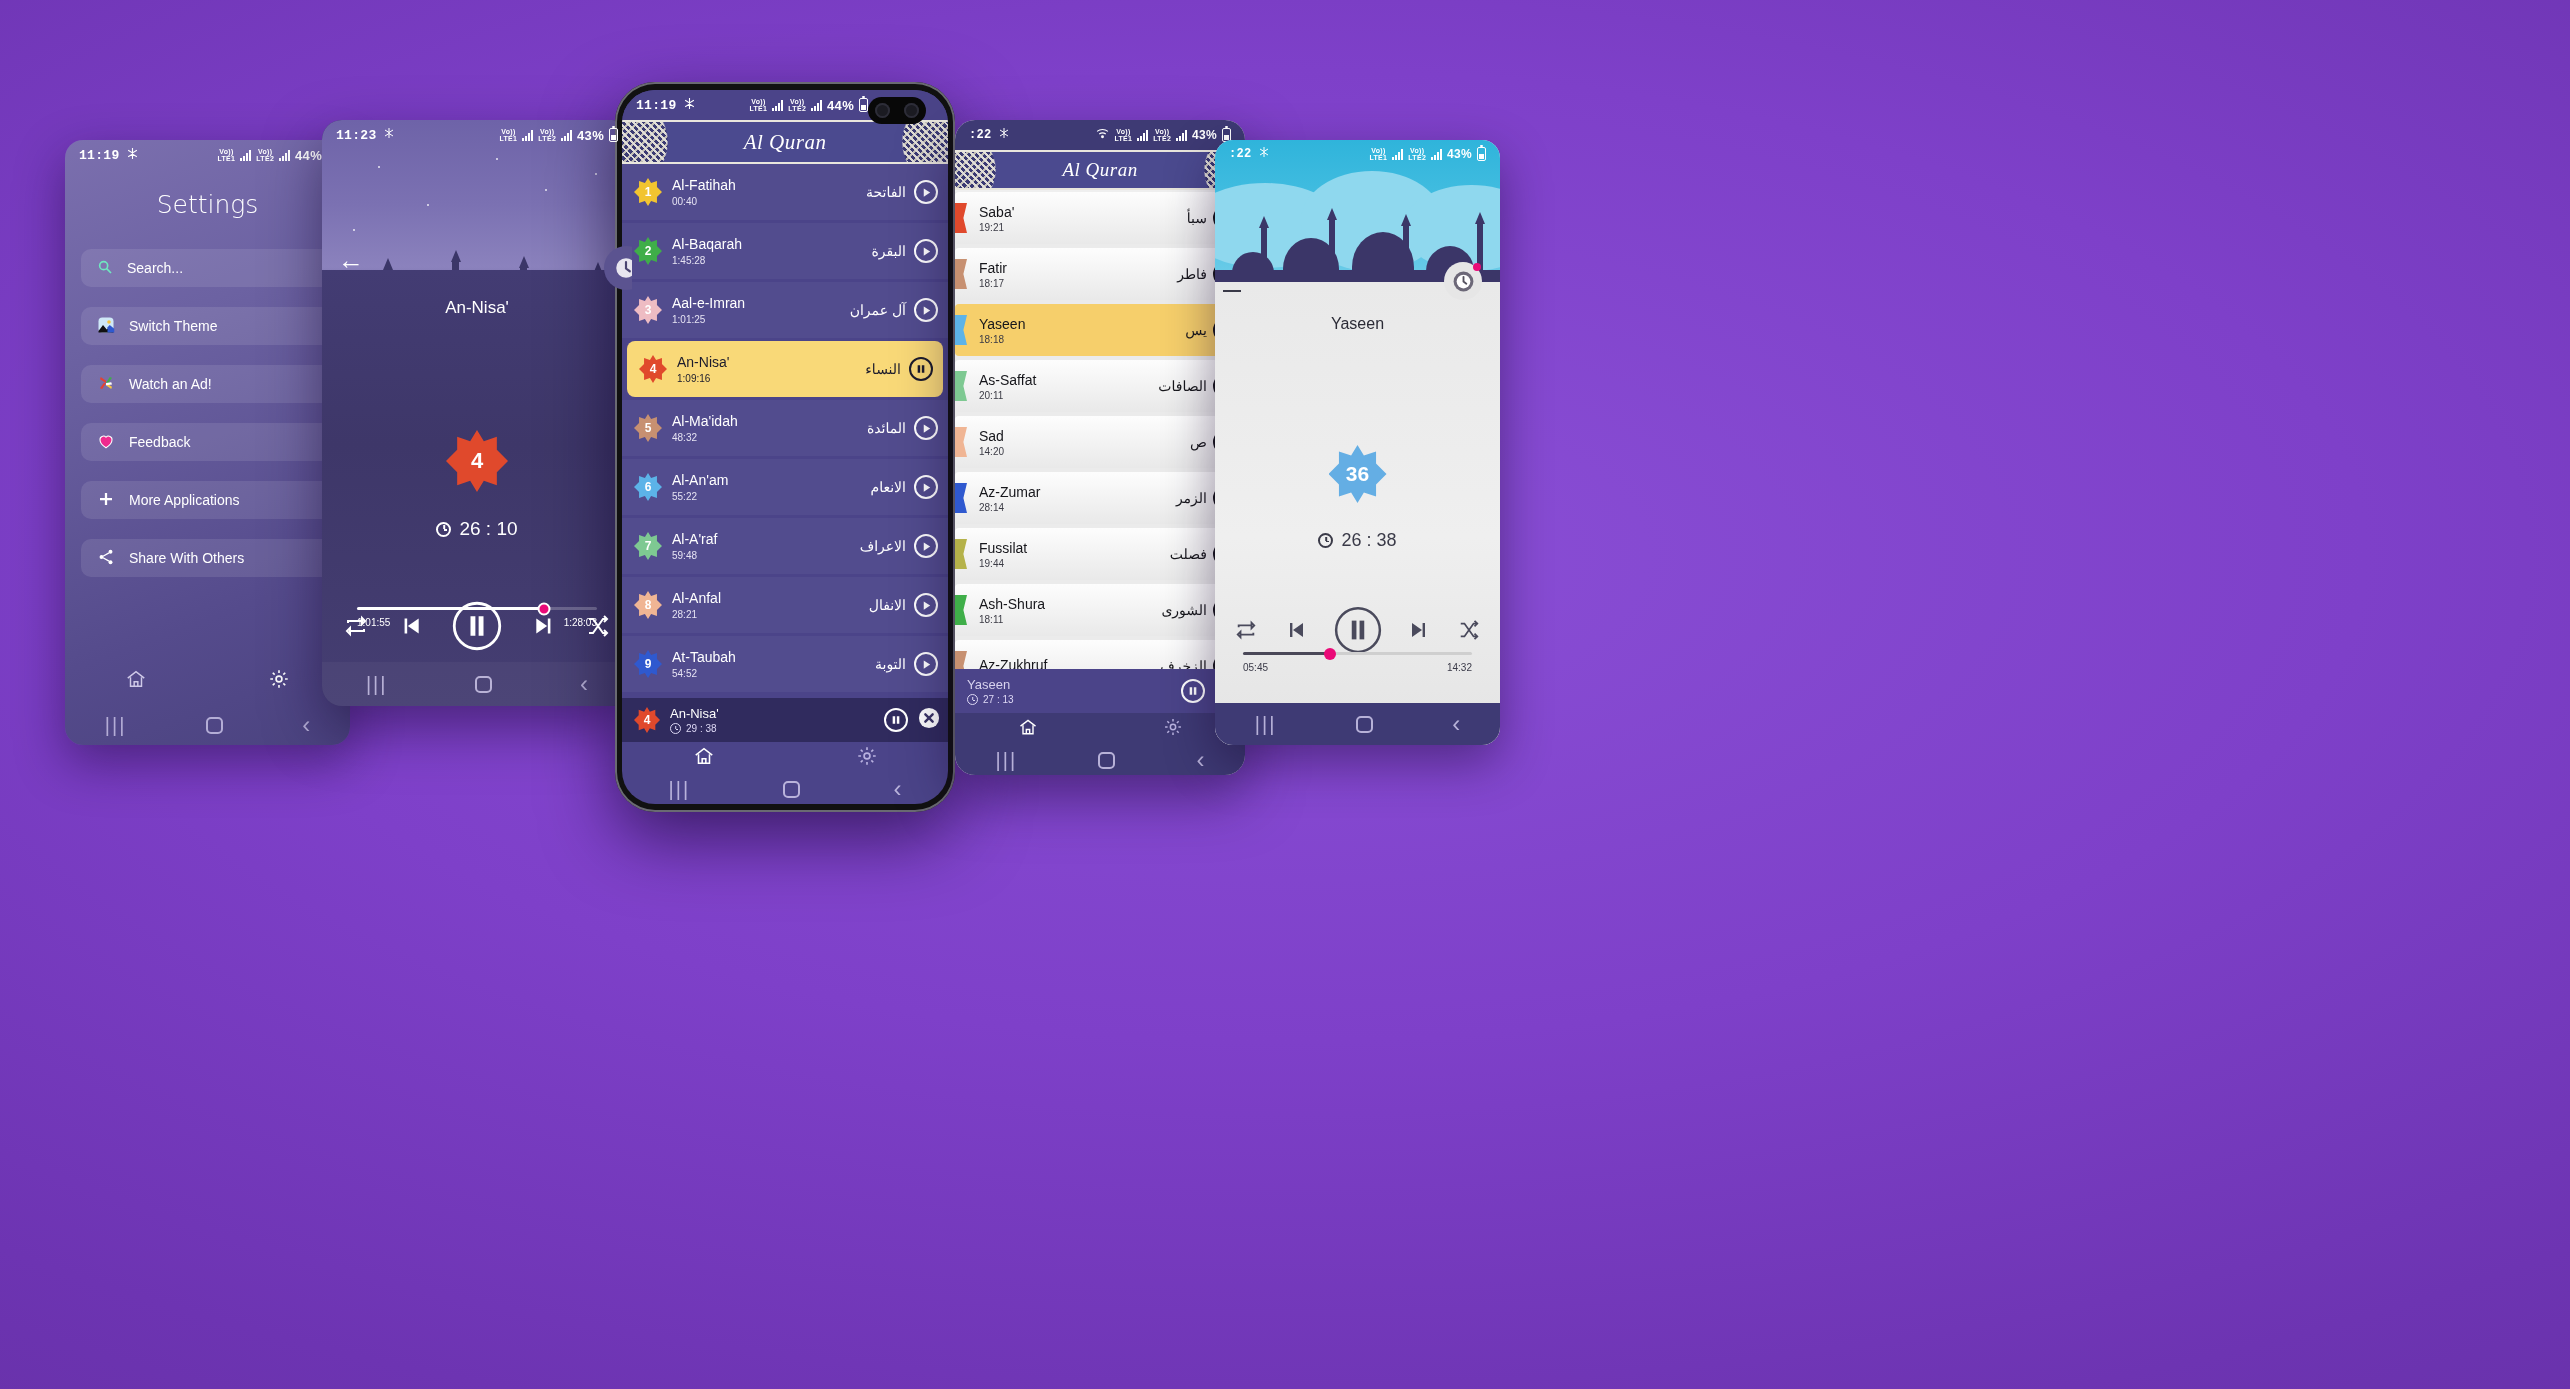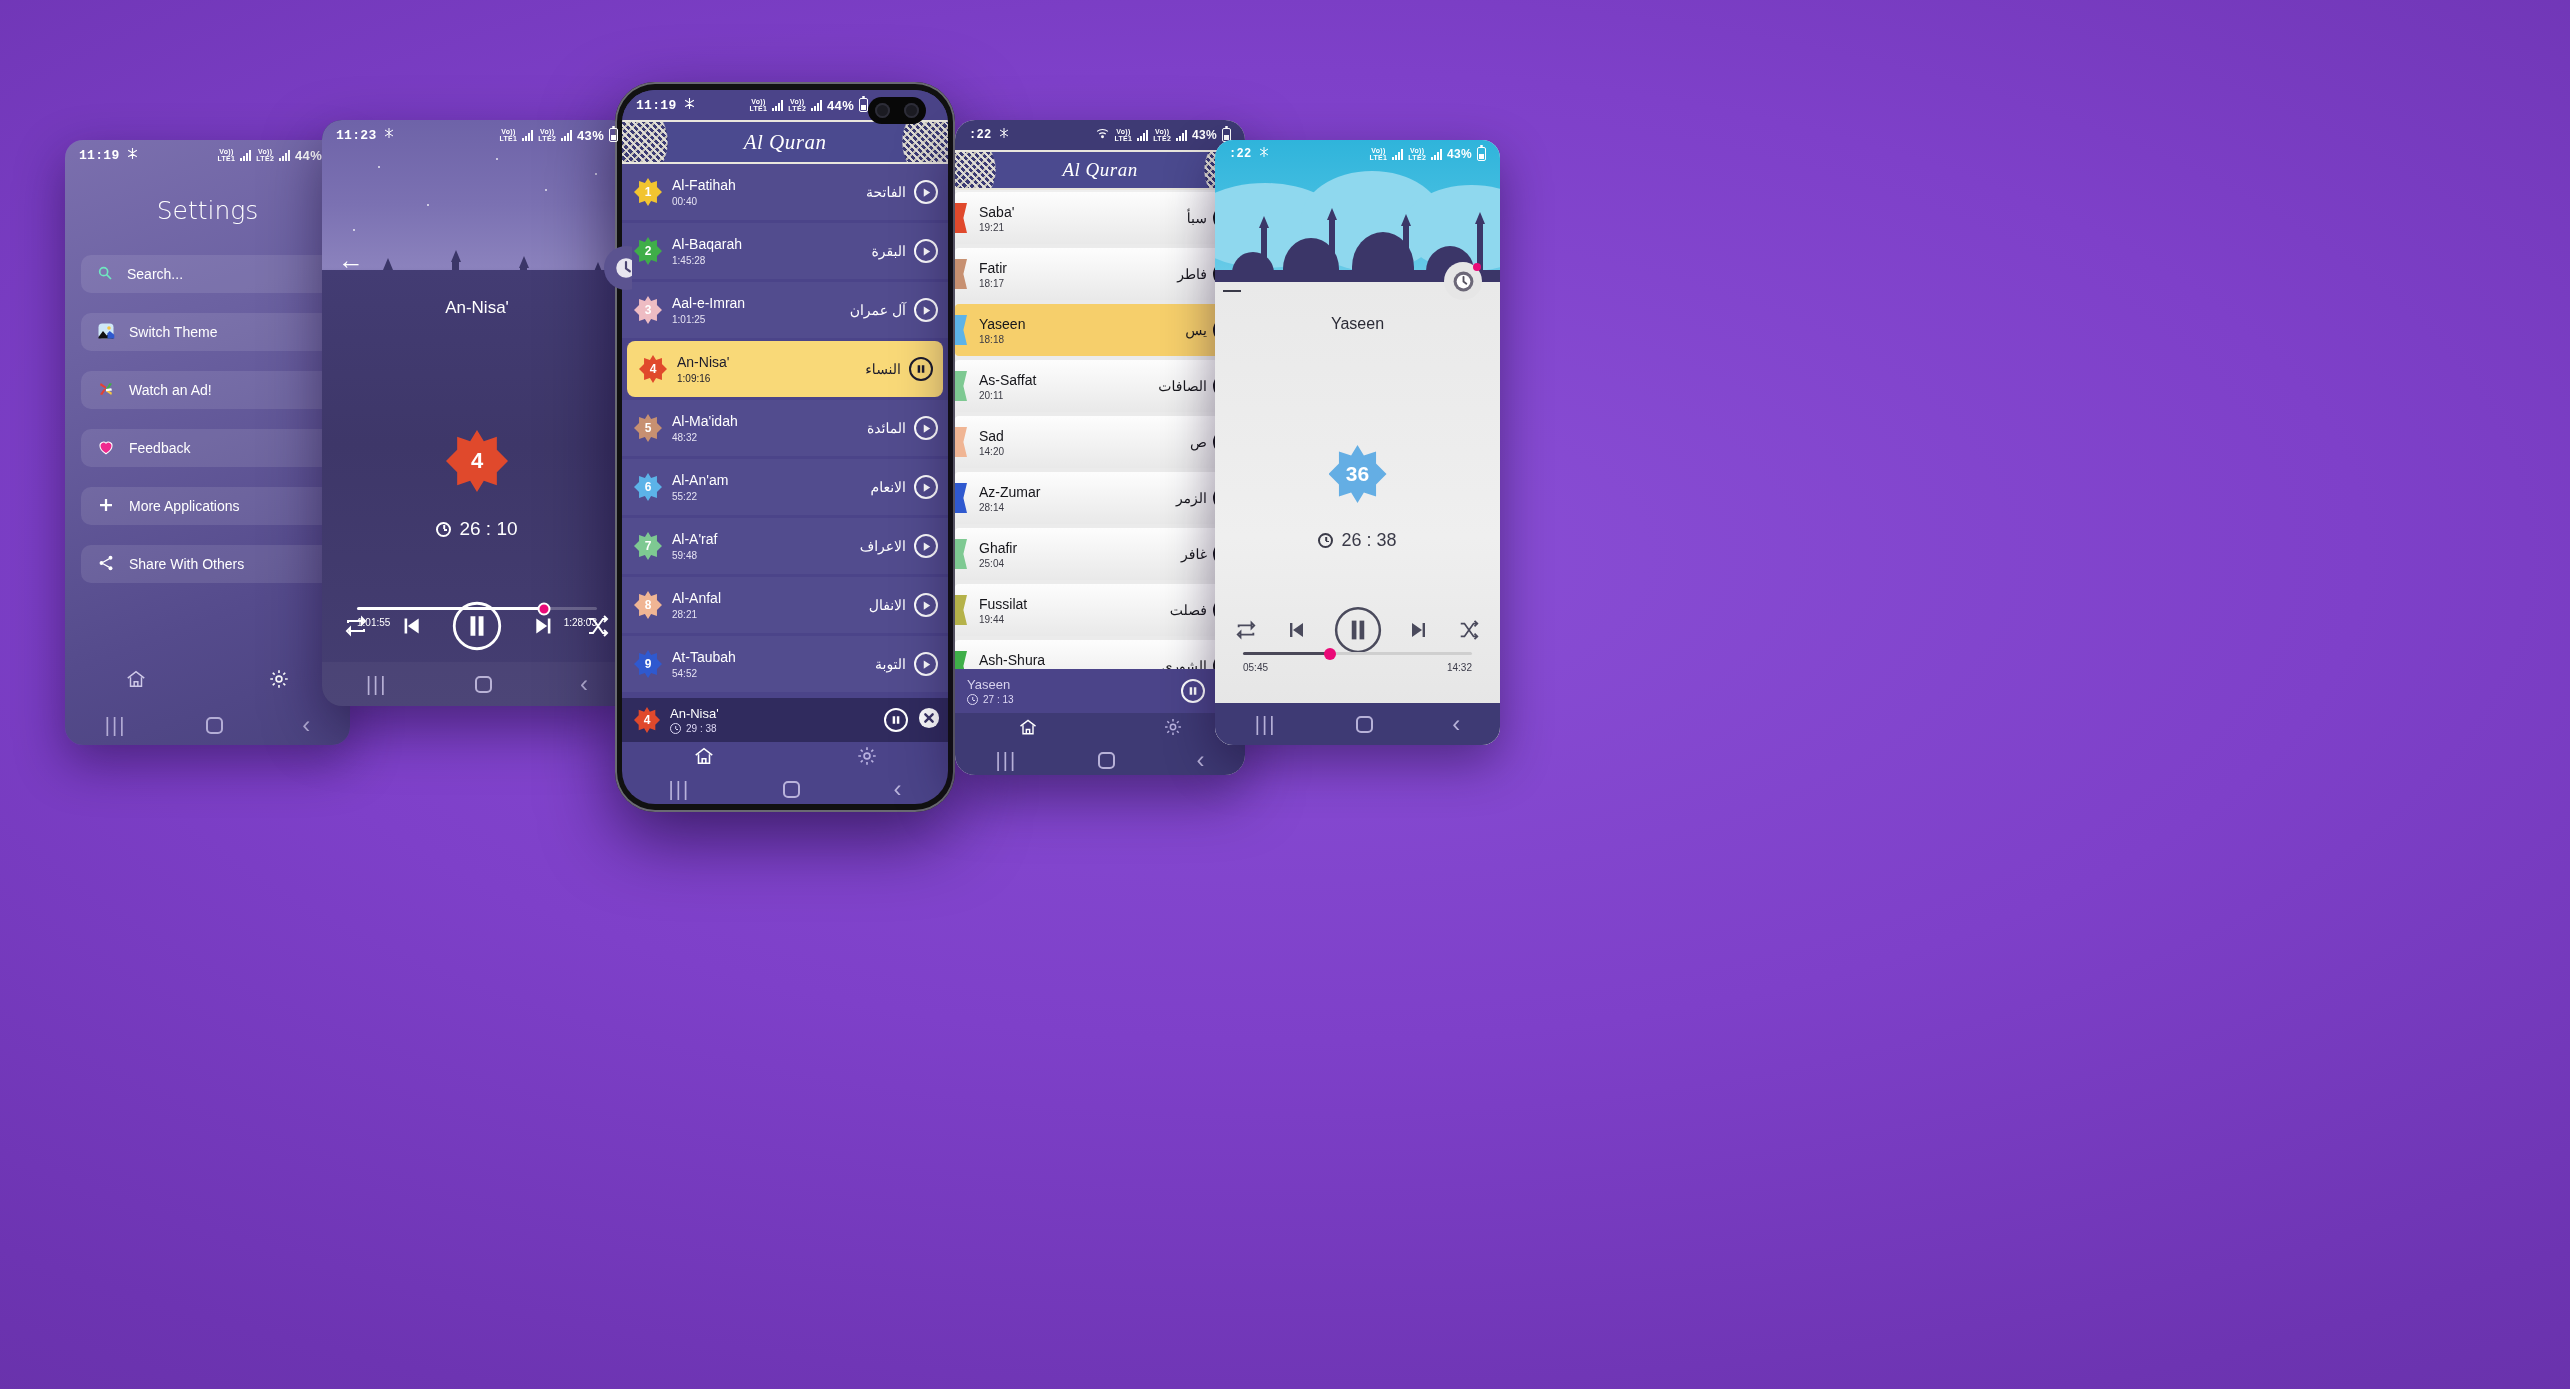--- a/index.html
+++ b/index.html
@@ -113,21 +113,21 @@
   .minar::before{content:"";position:absolute;top:-10px;left:50%;transform:translateX(-50%);
     width:0;height:0;border-left:5px solid transparent;border-right:5px solid transparent;border-bottom:12px solid #3b3668;}
 
   .star-dot { position:absolute; background:#fff; border-radius:50%; opacity:.85; }
 
   
   #p1 { left:65px; top:140px; width:285px; height:605px; border-radius:18px;
         background:linear-gradient(160deg,#7b6fae 0%,#6c62a2 30%,#554b8c 75%,#4b4380 100%);
         box-shadow:0 18px 50px rgba(20,5,45,.45); }
   #p1 .statusbar { height:30px; color:#fff; font-size:13px; }
-  #p1 .title { text-align:center; color:#fff; font-size:25px; margin-top:26px; font-weight:300;
+  #p1 .title { text-align:center; color:#fff; font-size:25px; margin-top:20px; font-weight:300;
                font-family:"DejaVu Sans", sans-serif; }
   #p1 .setlist { margin-top:30px; padding:0 16px; display:flex; flex-direction:column; gap:20px; }
   #p1 .item { background:rgba(255,255,255,.10); border-radius:10px; height:38px;
               display:flex; align-items:center; gap:14px; padding:0 16px; color:#fff; font-size:14px; }
   #p1 .appnav { position:absolute; left:0; right:0; bottom:40px; height:48px; color:#cfc9e8; }
   #p1 .navbar { position:absolute; left:0; right:0; bottom:0; height:40px; color:#c6bfe4; }
 
   
   #p2 { left:322px; top:120px; width:310px; height:586px; border-radius:20px;
         background:#3b3566; box-shadow:0 22px 55px rgba(20,5,45,.5); }
@@ -808,33 +808,20 @@
             <div class="dur">28:14</div>
           </div>
           <div class="ar">الزمر</div>
           <div class="pbtn">
             <svg width="11" height="11" viewBox="0 0 12 12" fill="#16161b">
               <path d="M3 1.5l7 4.5-7 4.5z"></path>
             </svg>
           </div>
         </div>
         <div class="srow">
-          <div class="flag" style="background:#7ec992"></div>
-          <div class="names">
-            <div class="en">Ghafir</div>
-            <div class="dur">25:04</div>
-          </div>
-          <div class="ar">غافر</div>
-          <div class="pbtn">
-            <svg width="11" height="11" viewBox="0 0 12 12" fill="#16161b">
-              <path d="M3 1.5l7 4.5-7 4.5z"></path>
-            </svg>
-          </div>
-        </div>
-        <div class="srow">
           <div class="flag" style="background:#b5b24a"></div>
           <div class="names">
             <div class="en">Fussilat</div>
             <div class="dur">19:44</div>
           </div>
           <div class="ar">فصلت</div>
           <div class="pbtn">
             <svg width="11" height="11" viewBox="0 0 12 12" fill="#16161b">
               <path d="M3 1.5l7 4.5-7 4.5z"></path>
             </svg>

